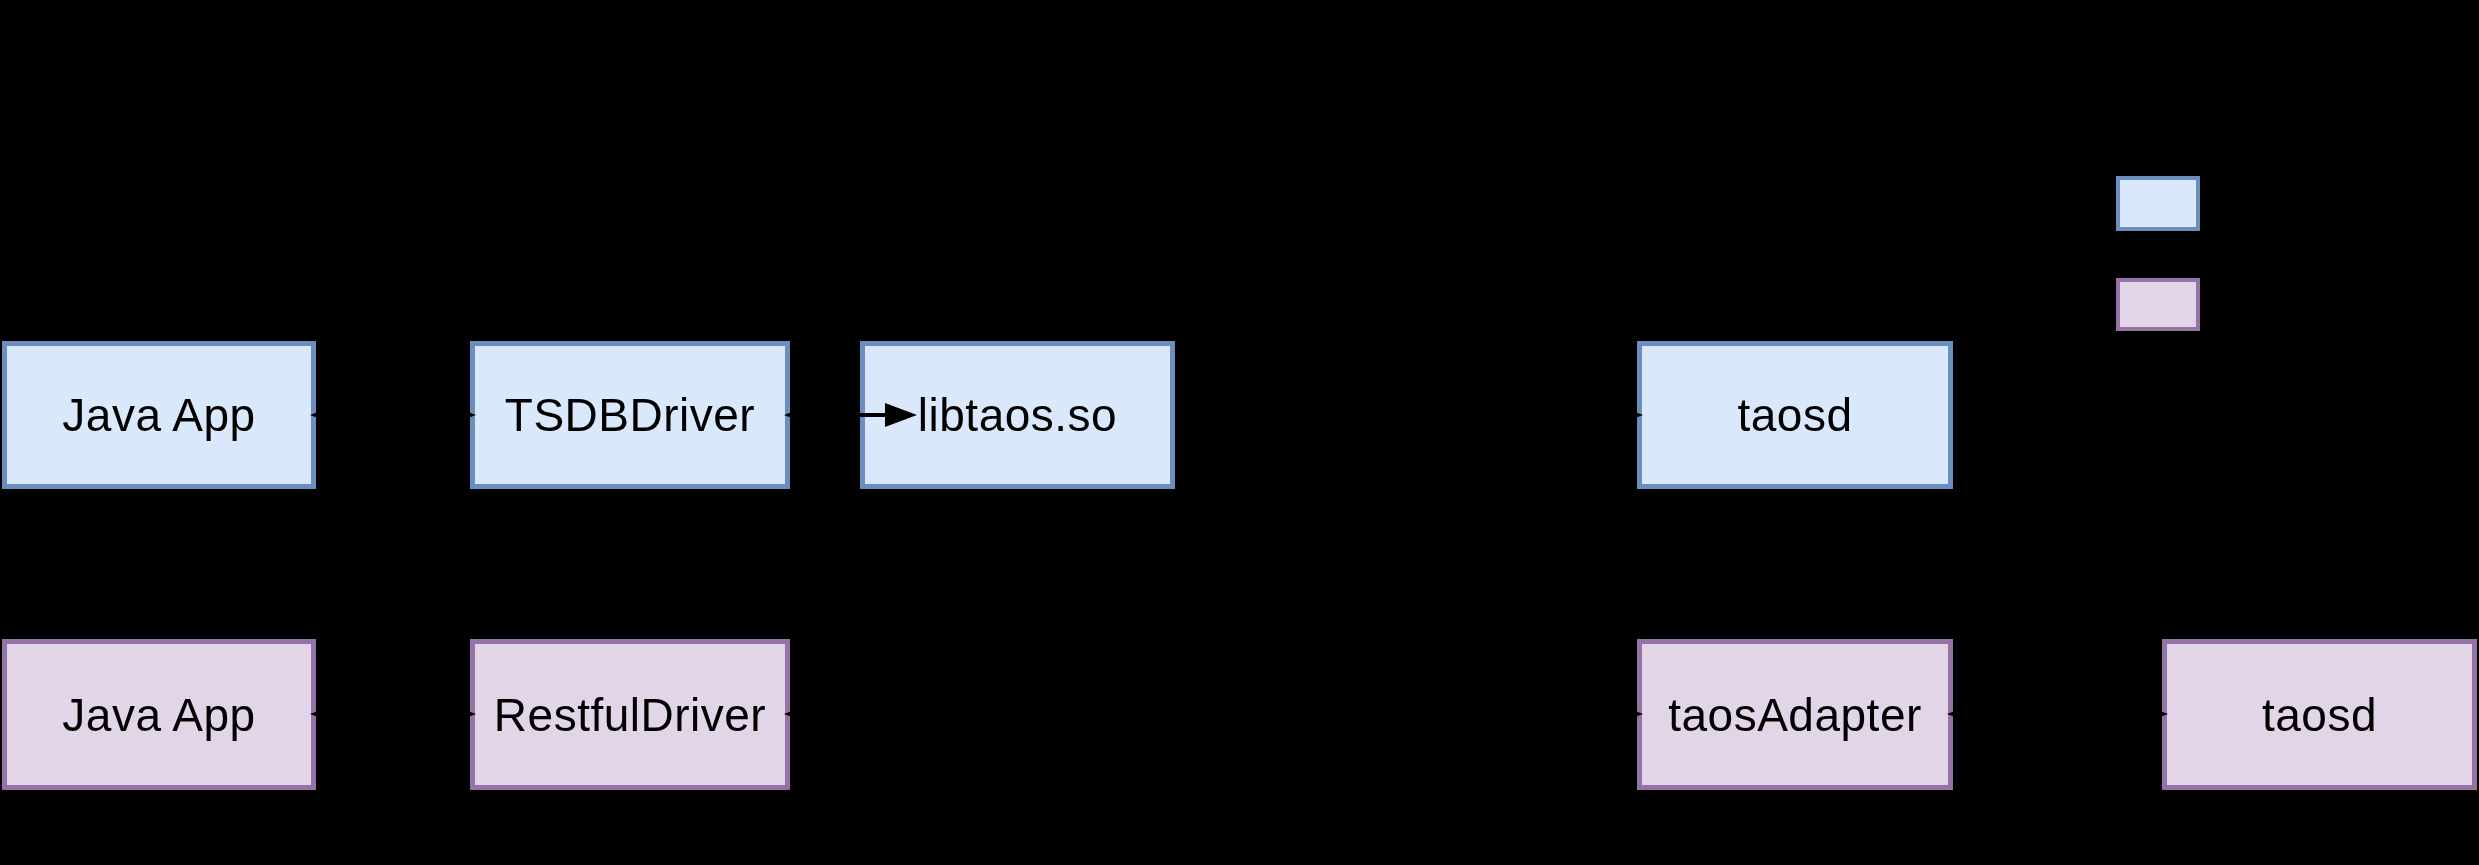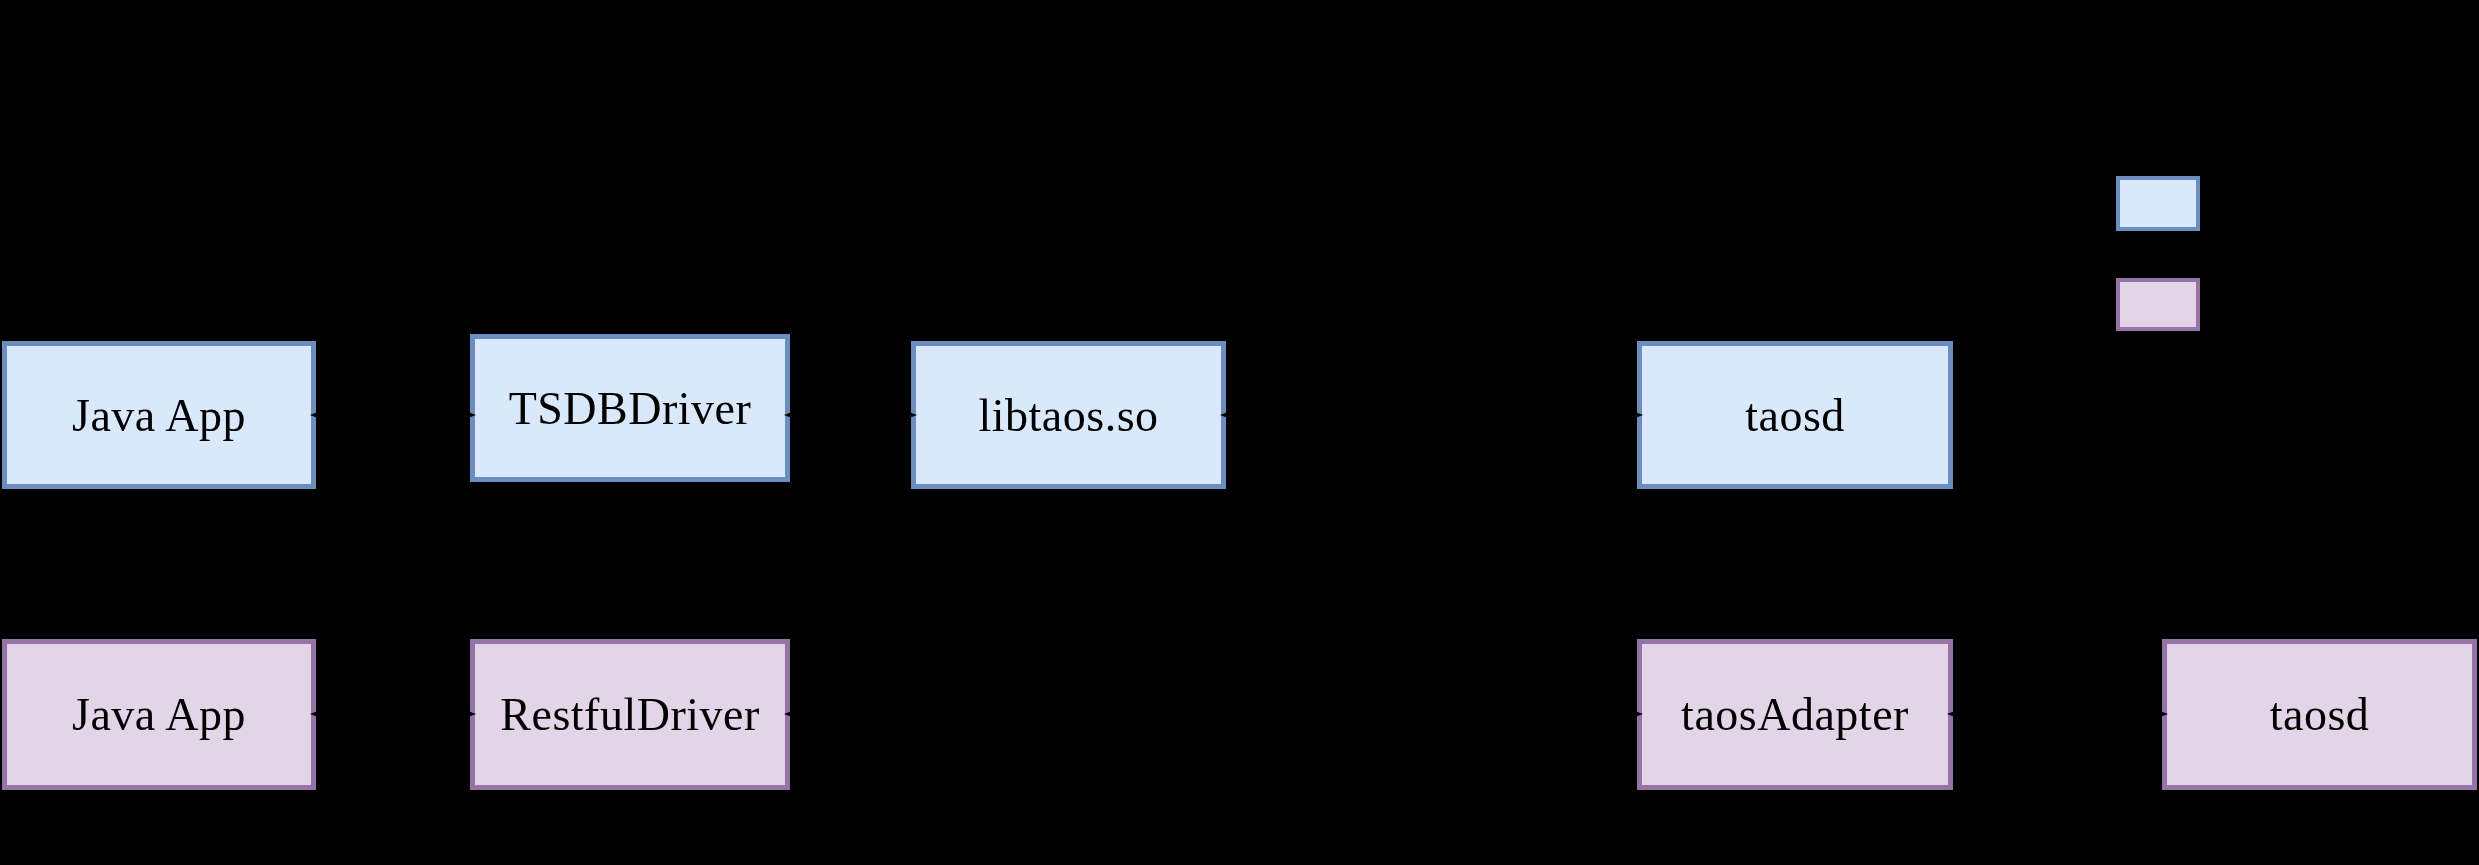--- a/index.html
+++ b/index.html
@@ -6,21 +6,21 @@
     margin: 0;
     padding: 0;
     background: #000000;
   }
   #canvas {
     position: relative;
     width: 2479px;
     height: 865px;
     background: #000000;
     overflow: hidden;
-    font-family: Liberation Serif, serif;
+    font-family: Liberation Sans, sans-serif;
   }
   .node {
     position: absolute;
     box-sizing: border-box;
     display: flex;
     align-items: center;
     justify-content: center;
     font-size: 46px;
     color: #000000;
     z-index: 1;
@@ -59,24 +59,24 @@
   #arrow-layer polygon { fill: #000000; }
 </style>
 </head>
 <body>
 
 <div id="canvas">
 
   <div class="node jni" style="left:2px;   top:341px; width:314px; height:148px;">
     <span>Java App</span>
   </div>
-  <div class="node jni" style="left:470px; top:334px; width:320px; height:148px;">
+  <div class="node jni" style="left:470px; top:341px; width:320px; height:148px;">
     <span>TSDBDriver</span>
   </div>
-  <div class="node jni" style="left:911px; top:341px; width:315px; height:148px;">
+  <div class="node jni" style="left:860px; top:341px; width:315px; height:148px;">
     <span>libtaos.so</span>
   </div>
   <div class="node jni" style="left:1637px; top:341px; width:316px; height:148px;">
     <span>taosd</span>
   </div>
 
   <div class="node restful" style="left:2px;   top:639px; width:314px; height:151px;">
     <span>Java App</span>
   </div>
   <div class="node restful" style="left:1637px; top:639px; width:316px; height:151px;">

